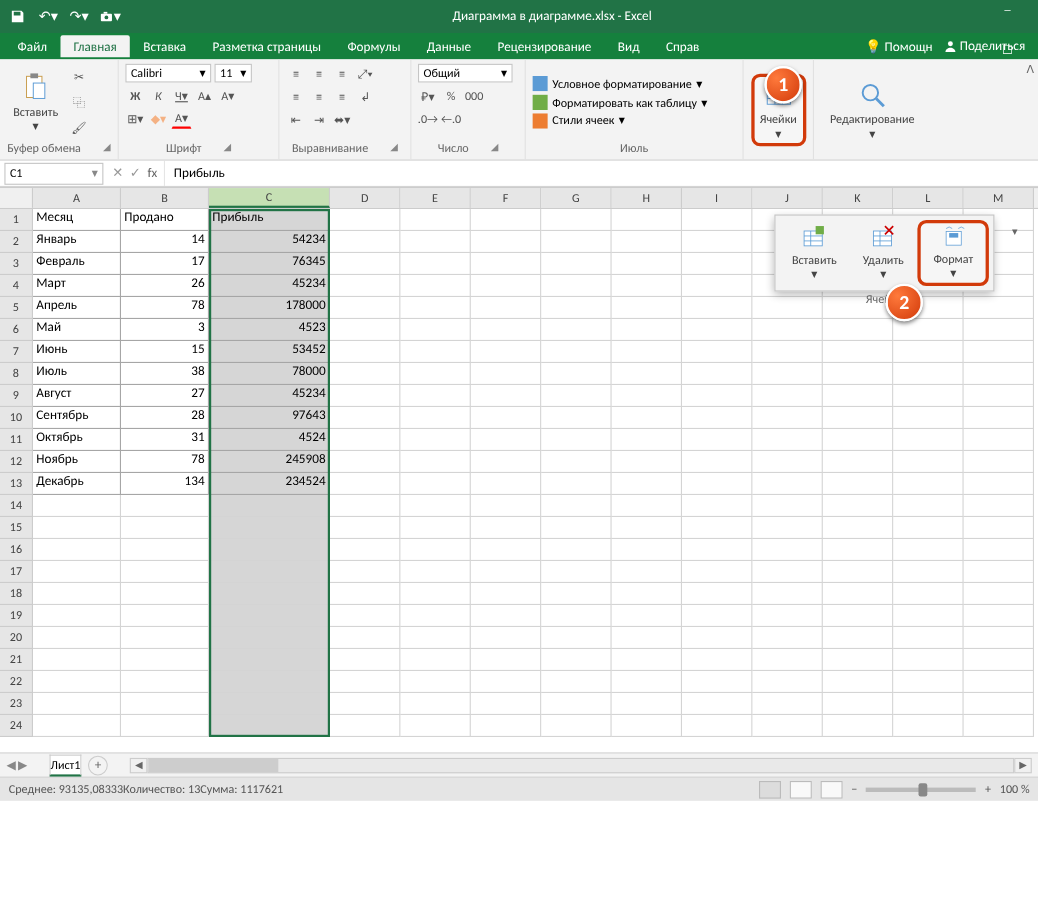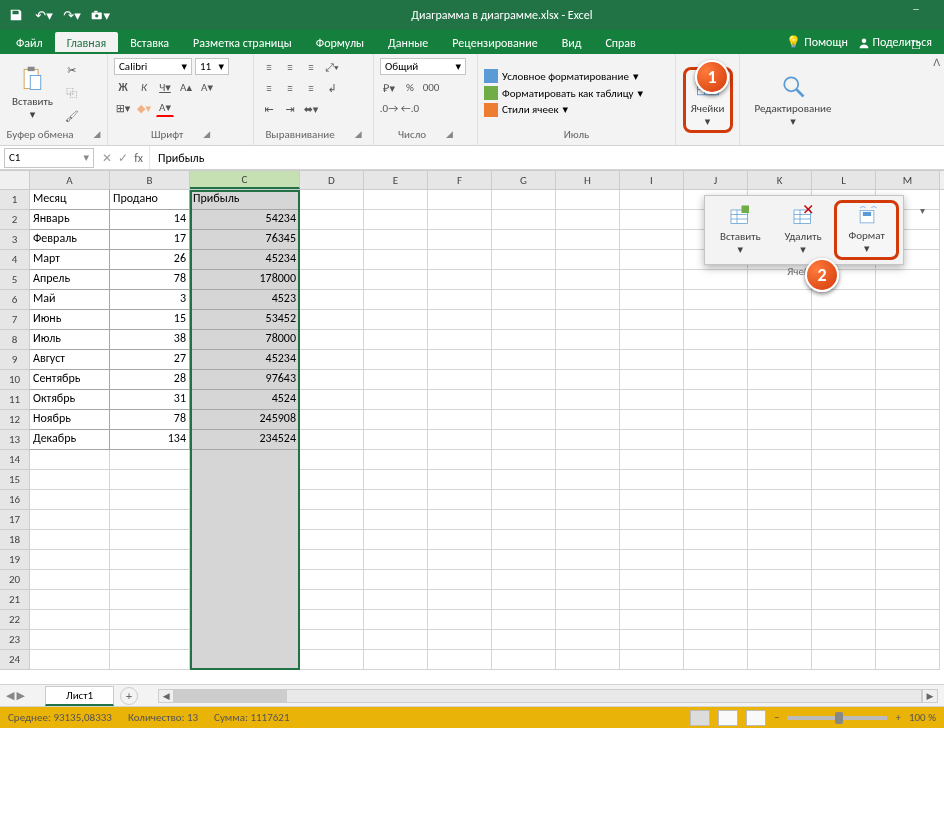--- a/index.html
+++ b/index.html
@@ -59,28 +59,28 @@
 .cell.sel-col { background: #d6d6d6; }
 .cell.num { text-align: right; }
 .col-A { width: 80px; } .col-B { width: 80px; } .col-C { width: 110px; }
 .col-D, .col-E, .col-F, .col-G, .col-H, .col-I, .col-J, .col-K, .col-L, .col-M { width: 64px; }
 
 .sel-border { position: absolute; border: 2px solid #217346; pointer-events: none; }
 
 
 .sheet-tabs { height: 22px; background: #f3f3f3; border-top: 1px solid #d4d4d4; display: flex; align-items: center; padding: 0 6px; }
 .sheet-tabs .navs { display: flex; gap: 2px; color: #888; font-size: 11px; }
-.sheet-tab { background: #fff; border: 1px solid #ccc; border-bottom: 2px solid #217346; padding: 2px 20px; font-size: 11px; margin-left: 20px; }
+.sheet-tab { background: #fff; border: 1px solid #ccc; border-bottom: 2px solid #217346; padding: 2px 0; font-size: 11px; margin-left: 20px; }
 .add-sheet { width: 18px; height: 18px; border: 1px solid #ccc; border-radius: 50%; margin-left: 6px; display: flex; align-items: center; justify-content: center; color: #666; font-size: 12px; }
 .hscroll { flex: 1; margin-left: 20px; display: flex; align-items: center; }
 .hscroll-track { flex: 1; height: 14px; background: #e9e9e9; border: 1px solid #ccc; position: relative; }
 .hscroll-thumb { position: absolute; left: 0; width: 15%; top: 0; bottom: 0; background: #cdcdcd; }
 .sarrow { width: 16px; height: 14px; border: 1px solid #ccc; background: #f0f0f0; display: flex; align-items: center; justify-content: center; font-size: 9px; color: #666; }
 
-.statusbar { height: 22px; background: #eab308; border-top: 1px solid #d4d4d4; display: flex; align-items: center; font-size: 11px; color: #555; padding: 0 8px; gap: 16px; }
+.statusbar { height: 22px; background: #e5e5e5; border-top: 1px solid #d4d4d4; display: flex; align-items: center; font-size: 11px; color: #555; padding: 0 8px; }
 .statusbar .right { margin-left: auto; display: flex; align-items: center; gap: 8px; }
 .view-btn { width: 20px; height: 16px; border: 1px solid #bbb; background: #f9f9f9; }
 .view-btn.active { background: #dcdcdc; }
 .zoom-slider { width: 100px; height: 4px; background: #bbb; position: relative; }
 .zoom-slider .thumb { position: absolute; left: 48%; top: -4px; width: 8px; height: 12px; background: #888; border-radius: 2px; }
 
 
 .cells-popup { position: absolute; top: 195px; right: 40px; width: 200px; height: 70px; background: #f3f3f3; border: 1px solid #c5c5c5; box-shadow: 0 3px 8px rgba(0,0,0,0.3); display: flex; padding: 4px; z-index: 50; }
 .cells-popup .big-btn { flex: 1; }
 .pop-label { position: absolute; bottom: -14px; left: 0; right: 0; text-align: center; font-size: 11px; color: #666; }

